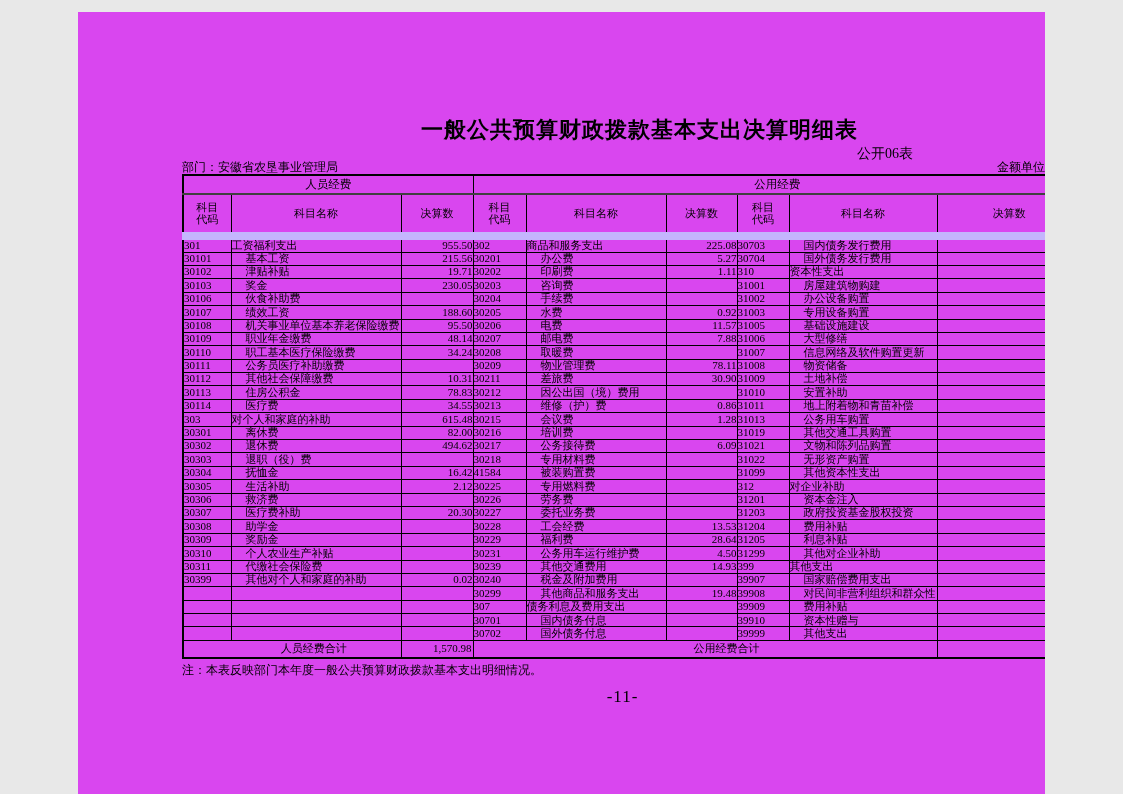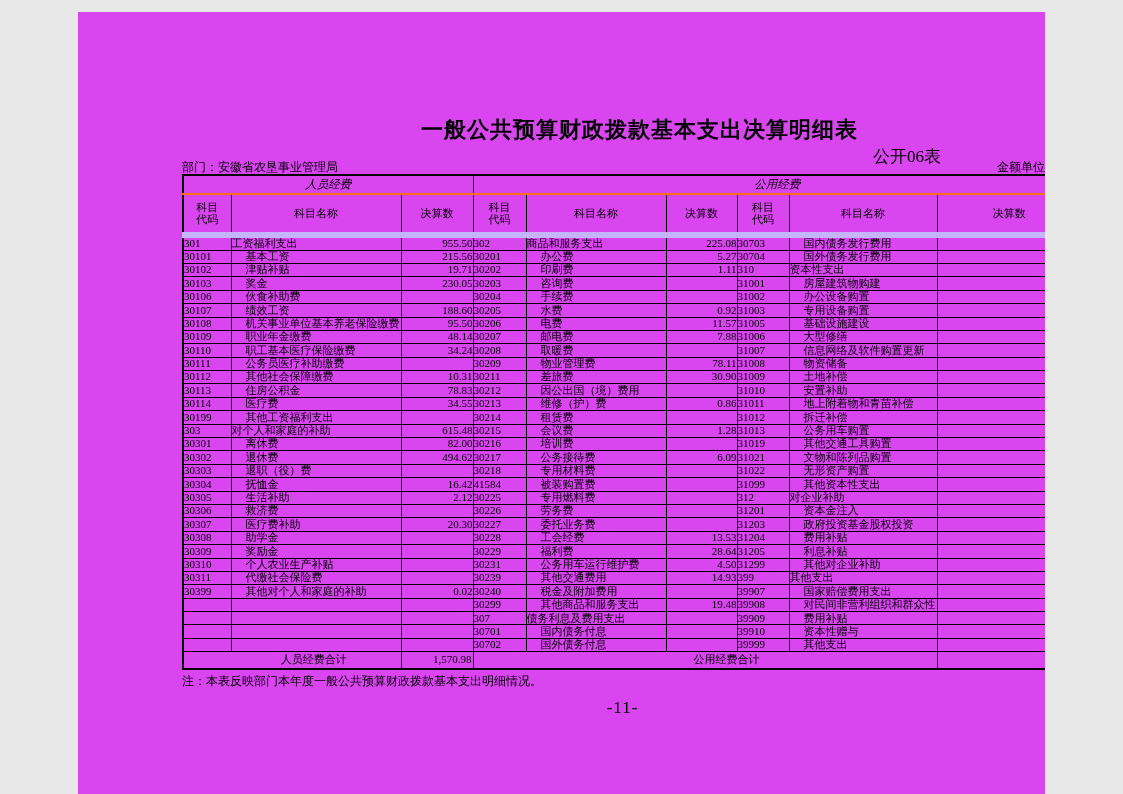--- a/index.html
+++ b/index.html
@@ -12,22 +12,22 @@
     color:#000;
     overflow:hidden;
   }
   .doc-title{
     position:absolute;top:103px;left:0;width:1123px;
     text-align:center;
     font-family:"Liberation Sans","DejaVu Sans",sans-serif;
     font-size:22px;font-weight:bold;letter-spacing:1px;
   }
   .form-label{
-    position:absolute;top:133px;right:104px;
-    font-size:17px;
+    position:absolute;top:133px;right:132px;
+    font-size:14px;
   }
   .meta-row{
     position:absolute;top:147px;left:104px;width:899px;
     font-size:12px;
   }
   .meta-row .department{float:left;}
   .meta-row .unit{float:right;}
   .table-wrap{
     position:absolute;top:162px;left:104px;width:899px;
   }
@@ -36,27 +36,26 @@
     border:2px solid #000;
   }
   table.budget td,table.budget th{
     border:1px solid #000;
     font-size:11px;font-weight:normal;
     padding:0;line-height:1.05;
     overflow:hidden;white-space:nowrap;
   }
   tr.band-row td{
     height:17px;text-align:center;font-size:11.5px;
-    border-bottom:2px solid #f97316;
-    font-style:italic;
+    border-bottom:2px solid #404040;
   }
   tr.header-row th{
     height:37px;text-align:center;vertical-align:middle;
     white-space:pre-line;
-    border-bottom:6px solid #c4b5fd;
+    border-bottom:8px solid #c4b5fd;
   }
   tr.data-row{height:13.4px;}
   td.code{padding-left:2px;text-align:left;}
   td.name{padding-left:2px;text-align:left;}
   td.name.indent{padding-left:14px;}
   td.val{text-align:right;padding-right:1px;}
   tr.total-row td{height:16px;}
   tr.total-row .total-label{text-align:center;padding-left:43px;}
   tr.total-row .val{text-align:right;padding-right:1px;}
   .footnote{
@@ -252,31 +251,20 @@
             <td class="name indent">医疗费</td>
             <td class="val">34.55</td>
             <td class="code">30213</td>
             <td class="name indent">维修（护）费</td>
             <td class="val">0.86</td>
             <td class="code">31011</td>
             <td class="name indent">地上附着物和青苗补偿</td>
             <td class="val"></td>
           </tr>
           <tr class="data-row">
-            <td class="code">30199</td>
-            <td class="name indent">其他工资福利支出</td>
-            <td class="val"></td>
-            <td class="code">30214</td>
-            <td class="name indent">租赁费</td>
-            <td class="val"></td>
-            <td class="code">31012</td>
-            <td class="name indent">拆迁补偿</td>
-            <td class="val"></td>
-          </tr>
-          <tr class="data-row">
             <td class="code">303</td>
             <td class="name">对个人和家庭的补助</td>
             <td class="val">615.48</td>
             <td class="code">30215</td>
             <td class="name indent">会议费</td>
             <td class="val">1.28</td>
             <td class="code">31013</td>
             <td class="name indent">公务用车购置</td>
             <td class="val"></td>
           </tr>

